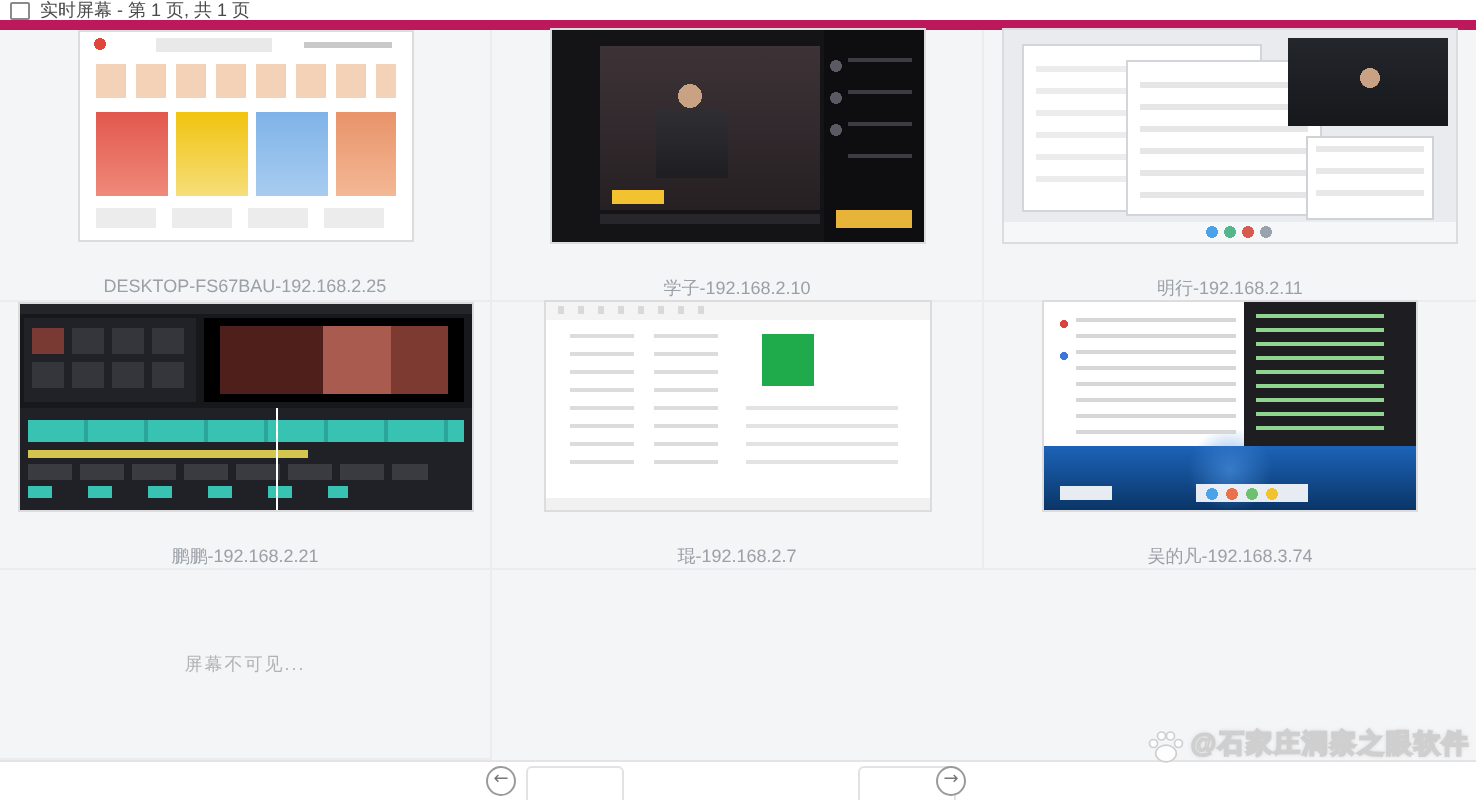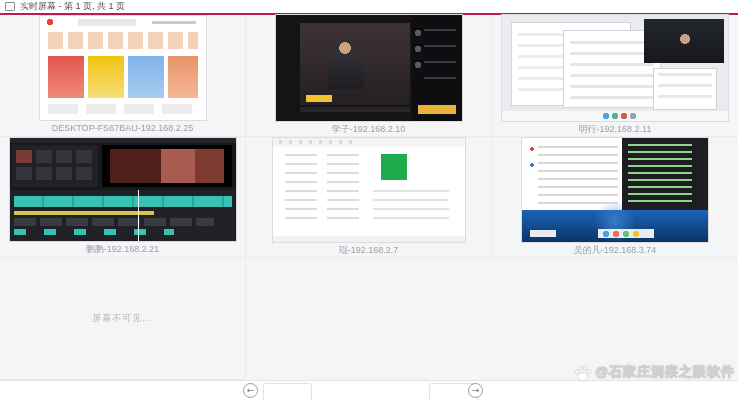--- a/index.html
+++ b/index.html
@@ -4,37 +4,37 @@
 <style>
   html,body{margin:0;padding:0;}
   body{
     width:738px;height:400px;overflow:hidden;position:relative;
     background:#f4f5f7;
     font-family:"Liberation Sans","DejaVu Sans",sans-serif;
   }
   
   .titlebar{
     position:absolute;top:0;left:0;right:0;height:15px;
-    background:#ffffff;border-bottom:2px solid #be185d;
+    background:#ffffff;border-bottom:5px solid #be185d;
     display:flex;align-items:center;gap:5px;padding-left:5px;box-sizing:border-box;
   }
   .win-ico{width:8px;height:7px;border:1px solid #8a8a8a;border-radius:1px;background:#fff;}
   .title-text{font-size:9px;color:#4a4a4a;white-space:nowrap;}
   
   .grid{
     position:absolute;top:15px;left:0;width:738px;height:365px;
     display:grid;grid-template-columns:repeat(3,1fr);grid-template-rows:repeat(3,1fr);
   }
   .cell{
     border-right:1px solid #ececee;border-bottom:1px solid #ececee;
     display:flex;flex-direction:column;align-items:center;justify-content:center;
     position:relative;box-sizing:border-box;
   }
   .cell:nth-child(3n){border-right:none;}
-  .cap{font-size:9px;color:#9aa0a6;margin-top:3px;height:11px;line-height:11px;white-space:nowrap;}
+  .cap{font-size:9px;color:#9aa0a6;margin-top:18px;height:11px;line-height:11px;white-space:nowrap;}
   .thumb{box-shadow:0 0 0 1px #dcdcde;background-repeat:no-repeat;cursor:pointer;}
   .empty-msg{font-size:9px;color:#b3b3b6;letter-spacing:1px;}
   
   .t1{width:166px;height:104px;background-color:#fff;background-image:
     radial-gradient(circle 3px at 10px 6px,#e0453a 99%,transparent),
     linear-gradient(#e9e9e9,#e9e9e9),
     linear-gradient(#c9c9c9,#c9c9c9),
     repeating-linear-gradient(90deg,#f3d2b8 0 15px,rgba(0,0,0,0) 15px 20px),
     linear-gradient(#e2574d,#ef8a7a),
     linear-gradient(#f1c40f,#f6de7a),

